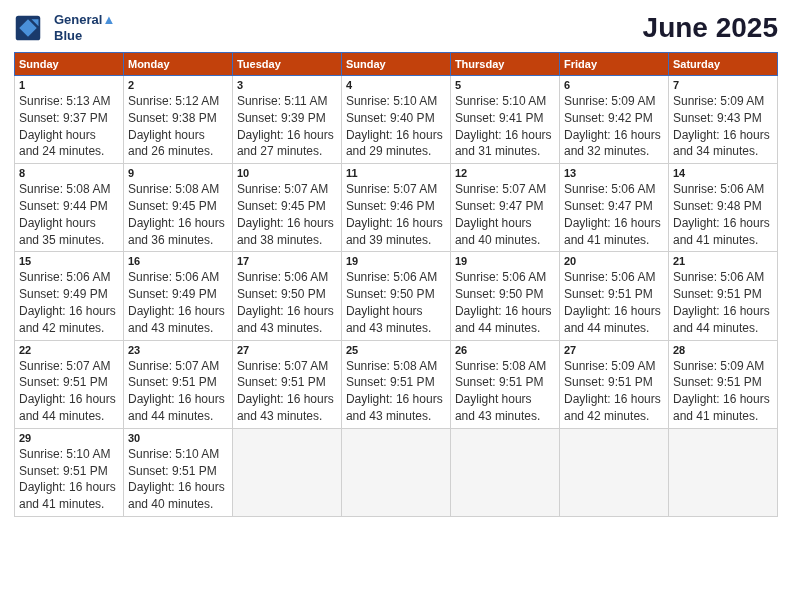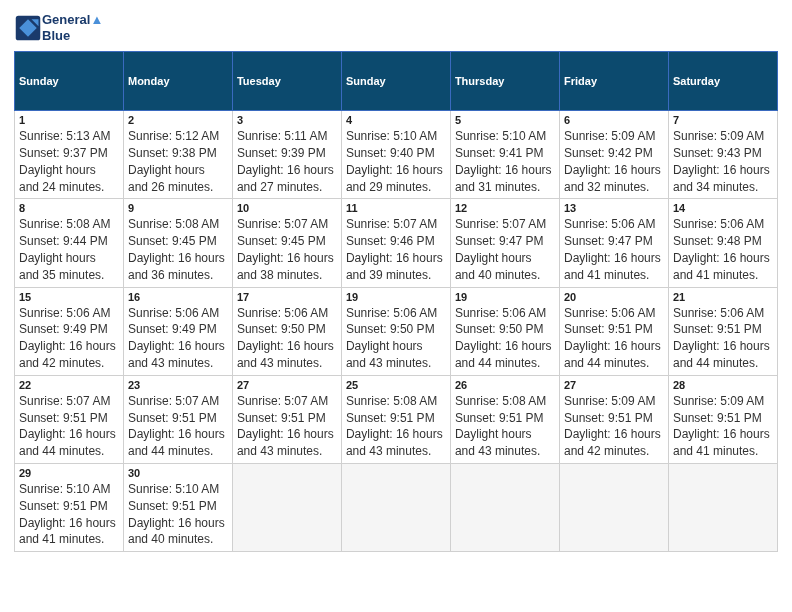--- a/index.html
+++ b/index.html
@@ -18,21 +18,21 @@
     }
     .header {
       display: flex;
       justify-content: space-between;
       align-items: flex-start;
       margin-bottom: 8px;
     }
     .logo {
       display: flex;
       align-items: center;
-      gap: 0;
+      gap: 12px;
     }
     .logo-text {
       font-size: 13px;
       font-weight: bold;
       color: #1a3a6b;
       line-height: 1.2;
     }
     .logo-text span {
       color: #4a90d9;
     }
@@ -52,25 +52,25 @@
       font-size: 14px;
       font-weight: normal;
       color: #444;
     }
     .calendar {
       width: 100%;
       border-collapse: collapse;
       border: 1px solid #ccc;
     }
     .calendar th {
-      background: #0c4a6e;
+      background: #c2410c;
       color: #fff;
       font-size: 11px;
       font-weight: bold;
-      padding: 23px 4px;
+      padding: 5px 4px;
       text-align: left;
       border: 1px solid #3a6abf;
     }
     .calendar td {
       vertical-align: top;
       border: 1px solid #d0d0d0;
       padding: 3px 4px;
       font-size: 8.5px;
       color: #222;
       width: 112px;
@@ -105,20 +105,21 @@
         <rect x="2" y="2" width="28" height="28" rx="3" fill="#1a3a6b"></rect>
         <polygon points="16,6 26,16 16,26 6,16" fill="#4a90d9"></polygon>
         <polygon points="20,6 28,14 28,6" fill="#4a90d9"></polygon>
       </svg>
       <div class="logo-text">
         <div>General<span>▲</span></div>
         <div>Blue</div>
       </div>
     </div>
     <div class="title-block">
+      <h1>June 2025</h1>
     </div>
   </div>
 
   <table class="calendar">
     <thead>
       <tr>
         <th>Sunday</th>
         <th>Monday</th>
         <th>Tuesday</th>
         <th>Sunday</th>

